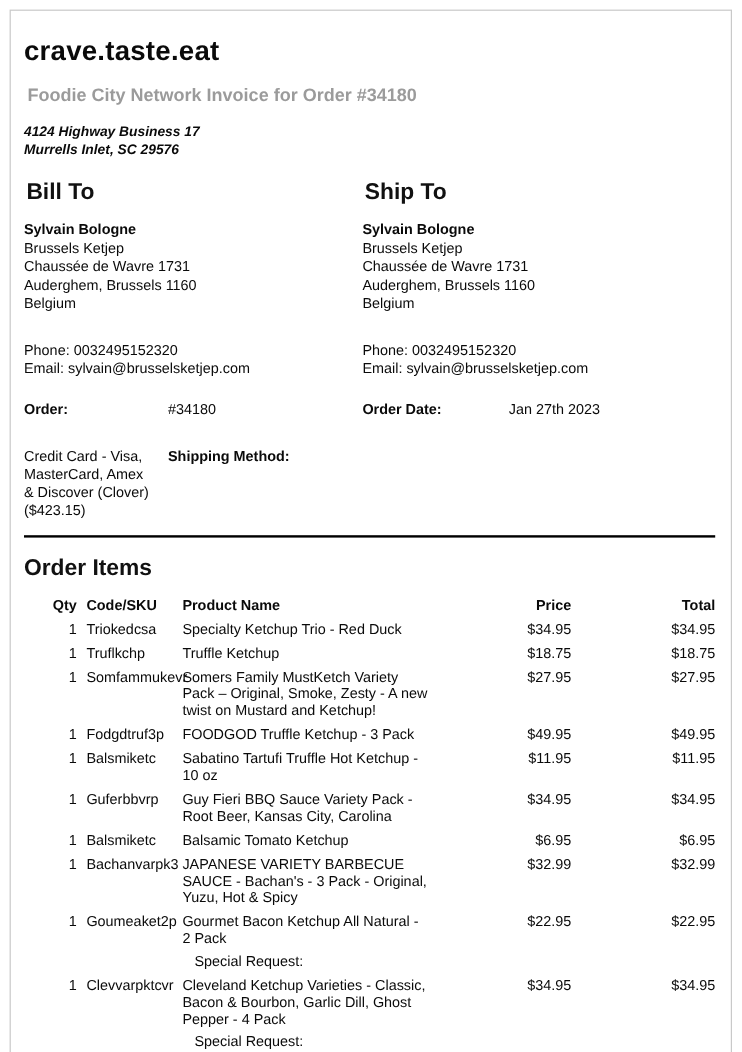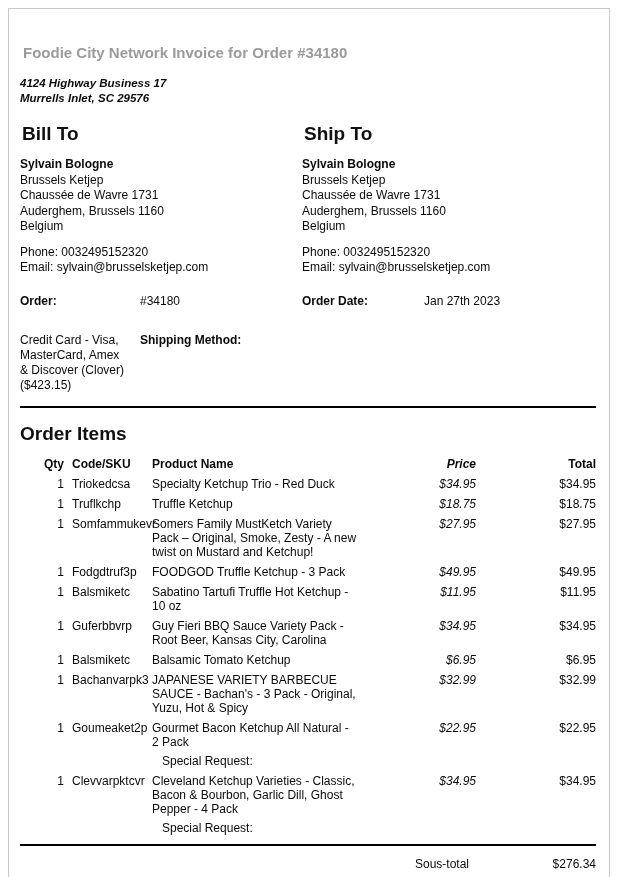--- a/index.html
+++ b/index.html
@@ -46,21 +46,21 @@
     display: grid;
     grid-template-columns: 282px 1fr;
   }
   .addr-columns .section-heading { padding-left: 2px; }
   .addr-block {
     margin-top: 12px;
     line-height: 15.5px;
   }
   .addr-name { font-weight: bold; }
   .contact-block {
-    margin-top: 10px;
+    margin-top: 23px;
     line-height: 15.5px;
   }
   .order-info {
     margin-top: 18px;
     display: grid;
     grid-template-columns: 120px 162px 122px 1fr;
     row-gap: 24px;
     line-height: 14px;
   }
   .order-info .label { font-weight: bold; }
@@ -83,21 +83,21 @@
   table.items col.c-price { width: 118px; }
   table.items th, table.items td {
     padding: 3px 0;
     vertical-align: top;
     line-height: 14px;
     text-align: left;
     font-weight: normal;
   }
   table.items th { font-weight: bold; }
   table.items .qty   { text-align: right; padding-right: 8px; }
-  table.items .price { text-align: right; font-style: italic; }
+  table.items .price { text-align: right; }
   table.items .total { text-align: right; }
   .special-request {
     margin-top: 5px;
     padding-left: 10px;
   }
   .totals {
     padding-top: 8px;
   }
   .totals-row {
     display: flex;
@@ -106,20 +106,21 @@
     line-height: 14px;
   }
   .totals-row .t-label { width: 140px; text-align: right; }
   .totals-row .t-value { width: 127px; text-align: right; }
 </style>
 </head>
 <body>
 
 <div class="page">
 
+  <div class="brand">crave.taste.eat</div>
 
   <div class="subtitle">Foodie City Network Invoice for Order #34180</div>
 
   <div class="store-address">
     <div>4124 Highway Business 17</div>
     <div>Murrells Inlet, SC 29576</div>
   </div>
 
   <div class="addr-columns">
     <section>

